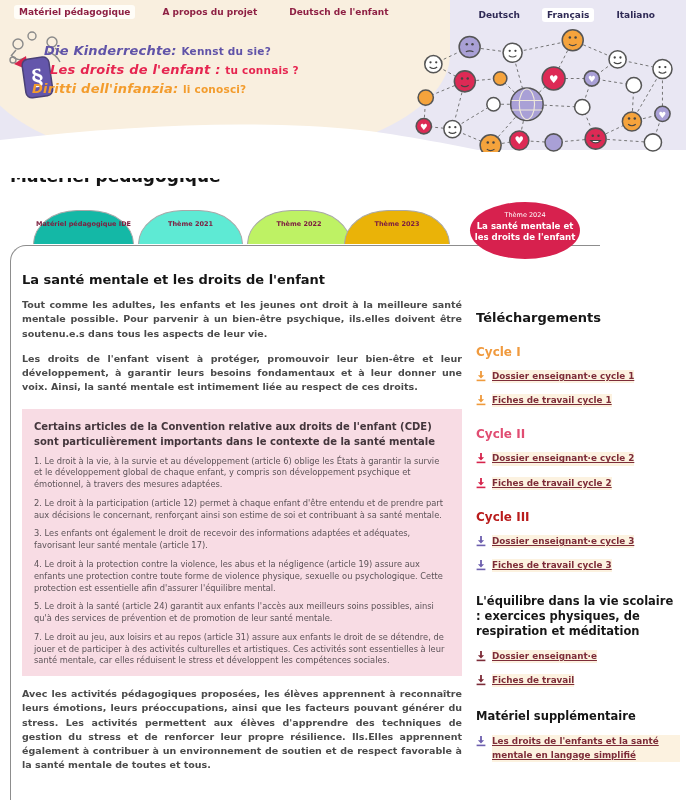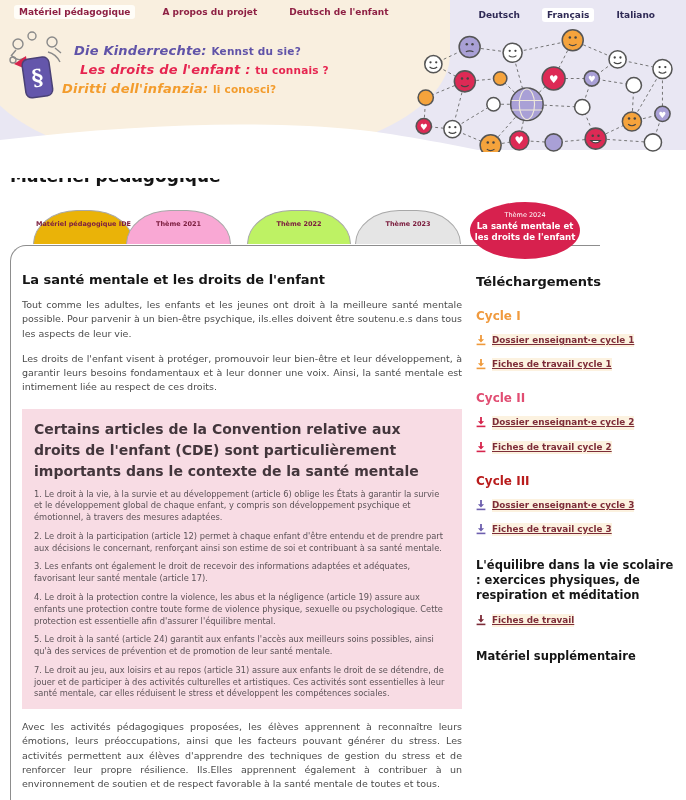--- a/index.html
+++ b/index.html
@@ -13,64 +13,64 @@
   .topnav { position:relative; z-index:5; display:flex; align-items:center;
     height:24px; padding:0 14px; }
   .topnav a { font-size:9px; font-weight:700; color:#8e2044; text-decoration:none;
     margin-right:22px; padding:2px 5px; border-radius:3px; }
   .topnav a.active { background:#fffdf8; }
   .lang { margin-left:auto; }
   .lang a { color:#2f2a55; margin-right:12px; }
   .lang a.active { background:#fff; }
 
   .logo { position:absolute; left:8px; top:30px; z-index:4; }
-  .titles { position:absolute; left:74px; top:42px; z-index:4; line-height:1.45; }
+  .titles { position:absolute; left:44px; top:42px; z-index:4; line-height:1.45; }
   .t-line { font-style:italic; font-weight:800; font-size:13px; letter-spacing:.2px; }
   .t-line .q { font-size:10.5px; font-style:normal; font-weight:700; }
   .t-de { color:#6053a8; }
   .t-fr { color:#e62550; padding-left:6px; }
   .t-it { color:#f39c2d; padding-left:-4px; margin-left:-12px; }
 
   .network { position:absolute; right:6px; top:26px; z-index:3; }
 
   .wave { position:absolute; left:0; top:118px; width:686px; height:60px; z-index:2; }
 
   
   .page-title { margin:16px 0 0 10px; font-size:17px; font-weight:800; color:#141414; }
 
   
   .tabzone { position:relative; height:46px; margin-top:16px; }
   .tab { position:absolute; top:8px; height:34px; border:1px solid #a8a8a8; border-bottom:none;
     border-radius:52px 52px 0 0 / 40px 40px 0 0; display:flex; justify-content:center;
     padding-top:9px; cursor:pointer; z-index:0; }
   .tab span { font-size:6.5px; font-weight:700; color:#7d2040; }
-  .tab1 { left:33px;  width:101px; background:#eab308; }
-  .tab2 { left:126px; width:105px; background:#f9a8d4; }
+  .tab1 { left:33px;  width:101px; background:#14b8a6; }
+  .tab2 { left:138px; width:105px; background:#5eead4; }
   .tab3 { left:247px; width:104px; background:#bef264; }
-  .tab4 { left:355px; width:106px; background:#e5e5e5; }
+  .tab4 { left:344px; width:106px; background:#eab308; }
   .tab-active { position:absolute; left:470px; top:0px; width:110px; height:57px;
     background:#d7214e; border-radius:50%; z-index:3; color:#fff; text-align:center;
     padding-top:9px; cursor:pointer; }
   .tab-active .small { font-size:6.5px; font-weight:400; display:block; margin-bottom:2px; }
   .tab-active .big { font-size:8.6px; font-weight:800; line-height:1.3; display:block; }
 
   
   .content { position:relative; }
   .boxline { position:absolute; left:10px; top:-3px; width:590px; height:600px;
     border-top:1.5px solid #8d8d8d; border-left:1.5px solid #8d8d8d;
     border-top-left-radius:16px; z-index:1; pointer-events:none; }
-  .cols { position:relative; z-index:2; display:flex; padding:12px 0 0 22px; }
+  .cols { position:relative; z-index:2; display:flex; padding:12px 0 0 22px;align-items:flex-end; }
   .maincol { width:440px; }
   .sidecol { width:204px; margin-left:14px; }
 
   .h2 { font-size:13px; font-weight:800; color:#161616; margin:12px 0 4px; }
-  .para { font-size:9.5px; color:#4b4b4b; line-height:1.5; text-align:justify; margin-top:11px; }
+  .para { font-size:9.5px; color:#4b4b4b; line-height:1.5; text-align:justify; margin-top:11px;font-weight:bold; }
 
   .infobox { background:#f8dce4; padding:10px 12px 9px; margin-top:14px; }
-  .infobox .ib-title { font-size:14px; font-weight:800; color:#43363c; line-height:1.5; }
+  .infobox .ib-title { font-size:10px; font-weight:800; color:#43363c; line-height:1.5; }
   .infobox .item { font-size:8.3px; color:#5c5358; line-height:1.42; margin-top:7px; text-align:left; }
 
   
   .side-title { font-size:13px; font-weight:800; color:#161616; margin:14px 0 2px; }
   .cycle { font-size:12px; font-weight:800; margin:20px 0 6px; }
   .c1h { color:#f09a3e; } .c2h { color:#e14d72; } .c3h { color:#b91c1c; }
   .side-sub { font-size:11.5px; font-weight:800; color:#161616; line-height:1.3; margin:22px 0 6px; }
   .dl { display:flex; align-items:flex-start; gap:6px; margin:11px 0; text-decoration:none; cursor:pointer;font-weight:bold; }
   .dlicon { flex:0 0 auto; width:10px; height:11px; margin-top:1px; }
   .dltext { font-size:8.8px; color:#7d2c38; line-height:1.5; text-decoration:underline;
@@ -319,20 +319,34 @@
           </svg>
         <span class="dltext">Fiches de travail cycle 3</span>
       </a>
 
       <h3 class="side-sub">L'équilibre dans la vie scolaire : exercices physiques, de respiration et méditation</h3>
       <a class="dl">
         <svg class="dlicon i4" viewBox="0 0 10 11" fill="currentColor">
             <path d="M4.1 0h1.8v4.2h2.2L5 7.6 1.9 4.2h2.2z"></path>
             <path d="M.6 8.6h8.8v1.6H.6z"></path>
           </svg>
+        <span class="dltext">Dossier enseignant·e</span>
+      </a>
+      <a class="dl">
+        <svg class="dlicon i4" viewBox="0 0 10 11" fill="currentColor">
+            <path d="M4.1 0h1.8v4.2h2.2L5 7.6 1.9 4.2h2.2z"></path>
+            <path d="M.6 8.6h8.8v1.6H.6z"></path>
+          </svg>
         <span class="dltext">Fiches de travail</span>
       </a>
 
       <h3 class="side-sub">Matériel supplémentaire</h3>
+      <a class="dl">
+        <svg class="dlicon i3" viewBox="0 0 10 11" fill="currentColor">
+            <path d="M4.1 0h1.8v4.2h2.2L5 7.6 1.9 4.2h2.2z"></path>
+            <path d="M.6 8.6h8.8v1.6H.6z"></path>
+          </svg>
+        <span class="dltext">Les droits de l'enfants et la santé mentale en langage simplifié</span>
+      </a>
     </div>
 
   </div>
 </div>
 
 </body></html>

